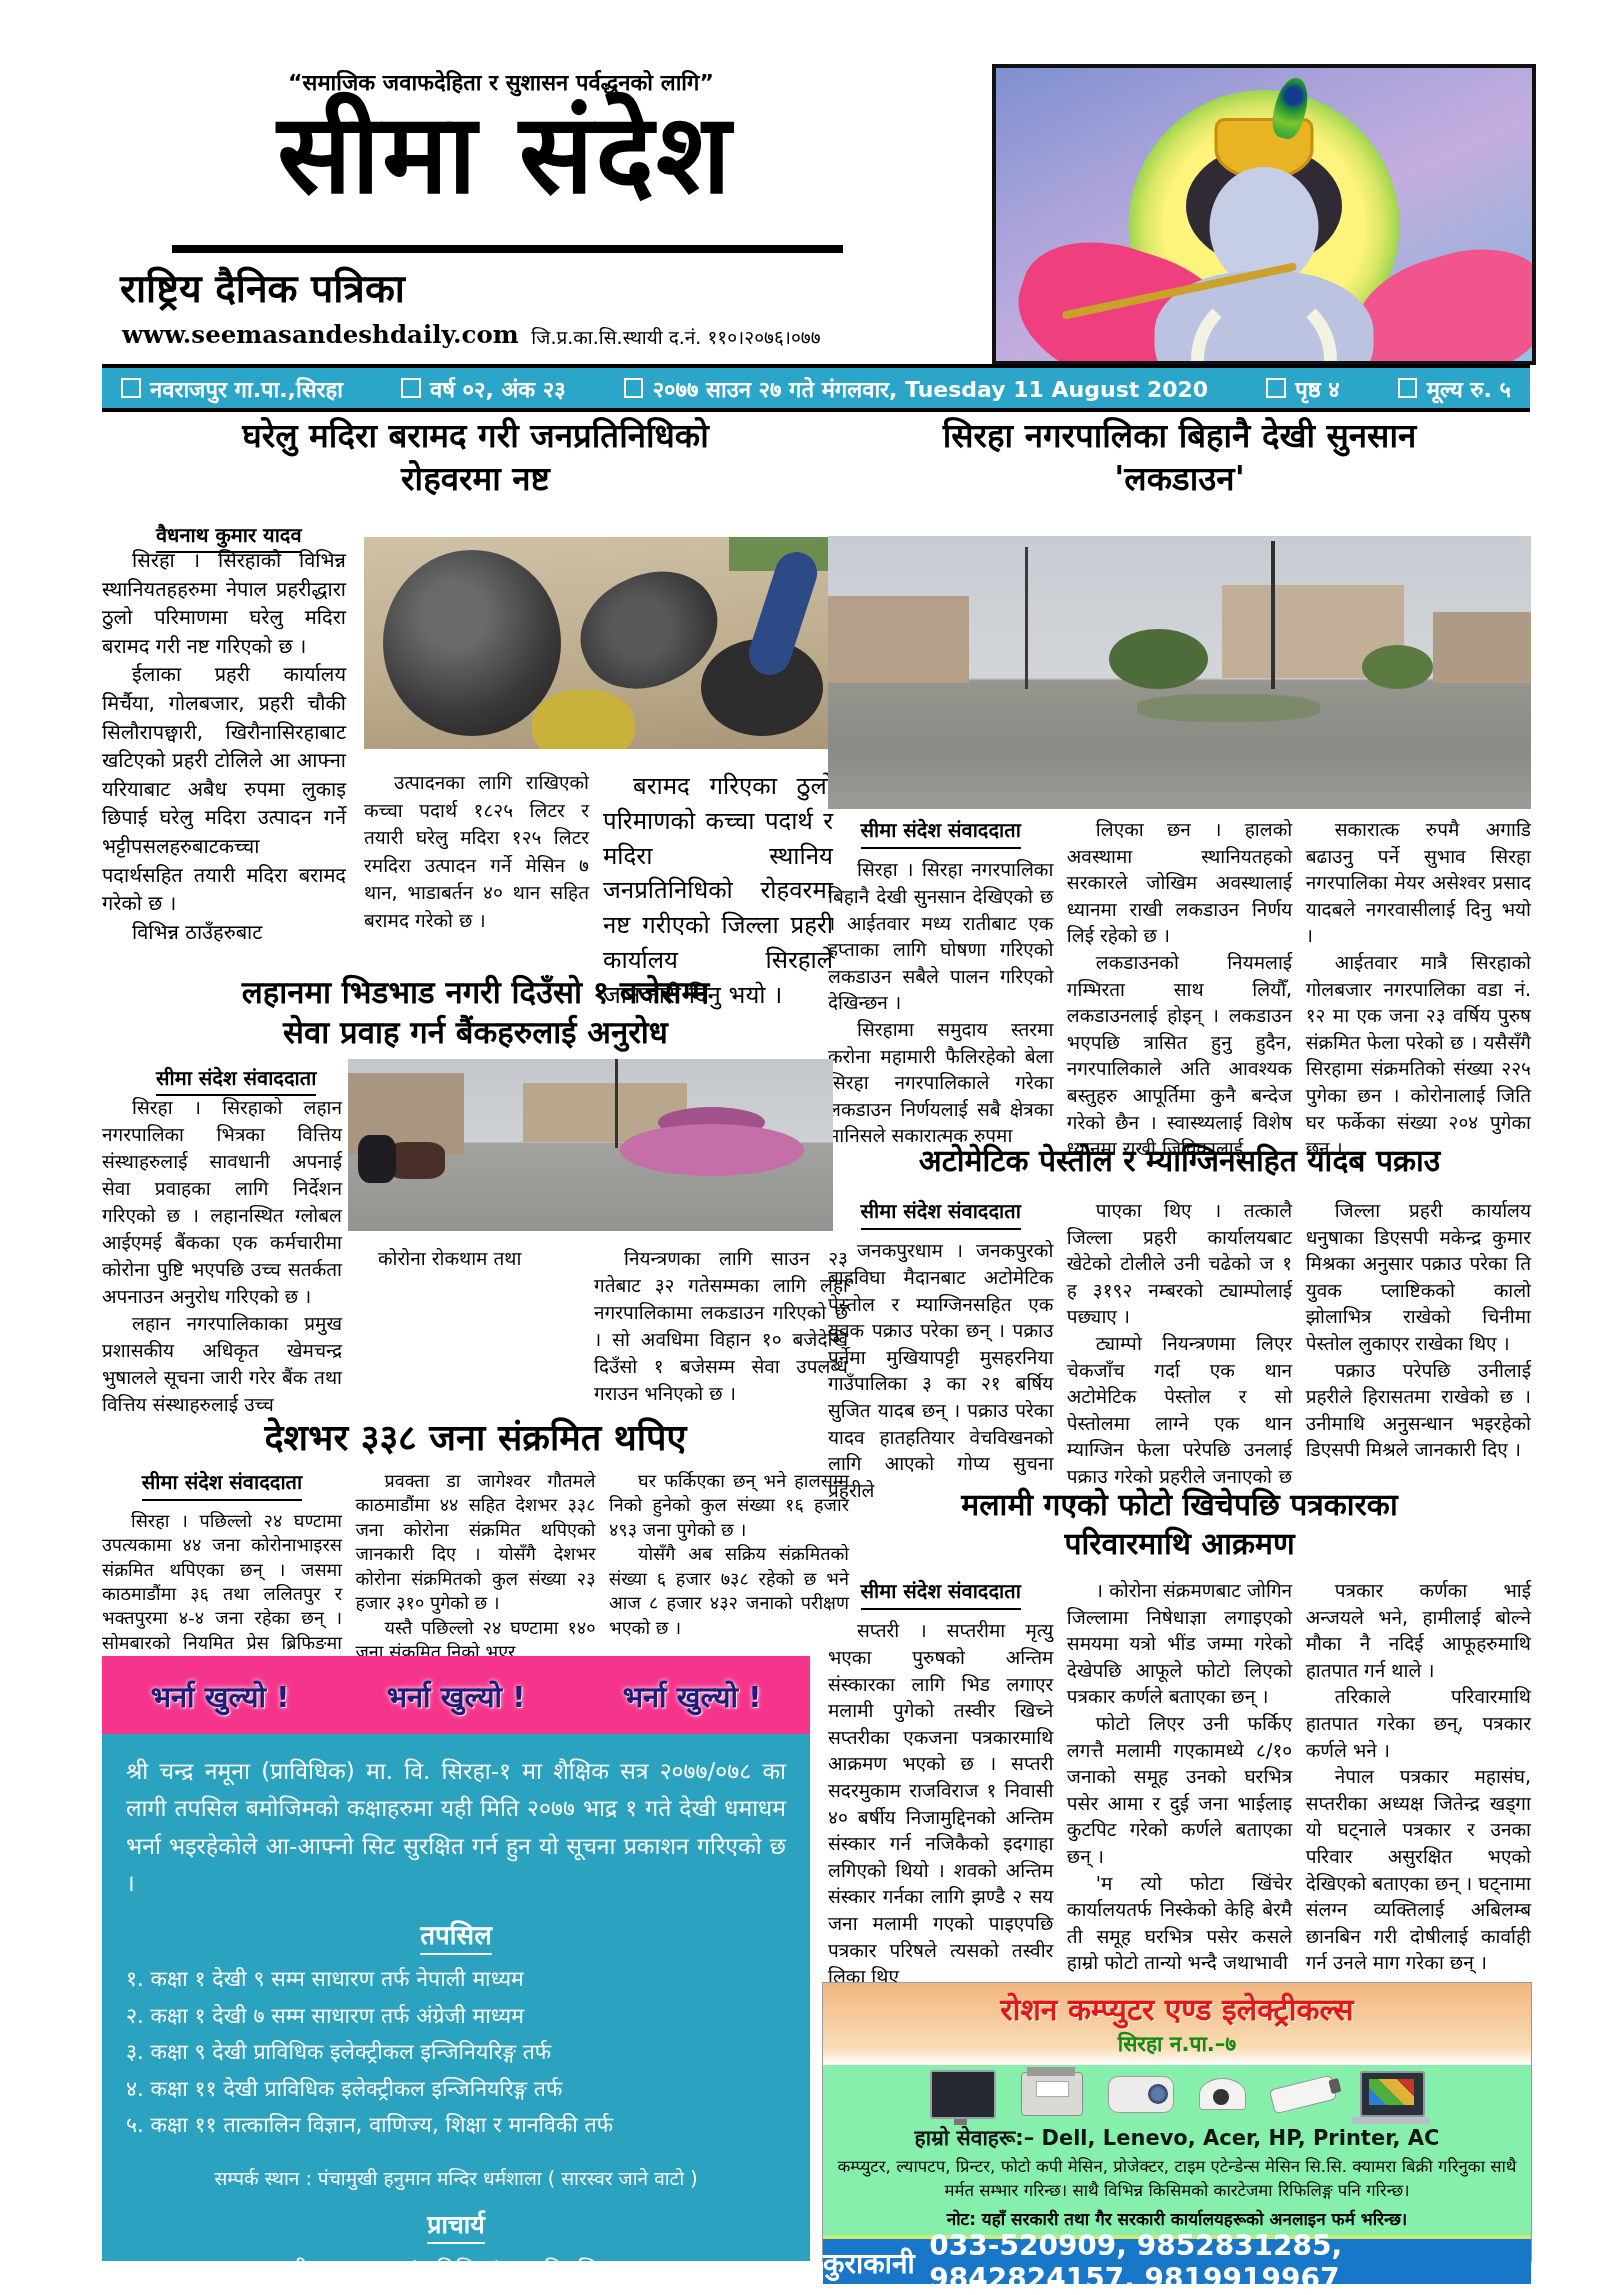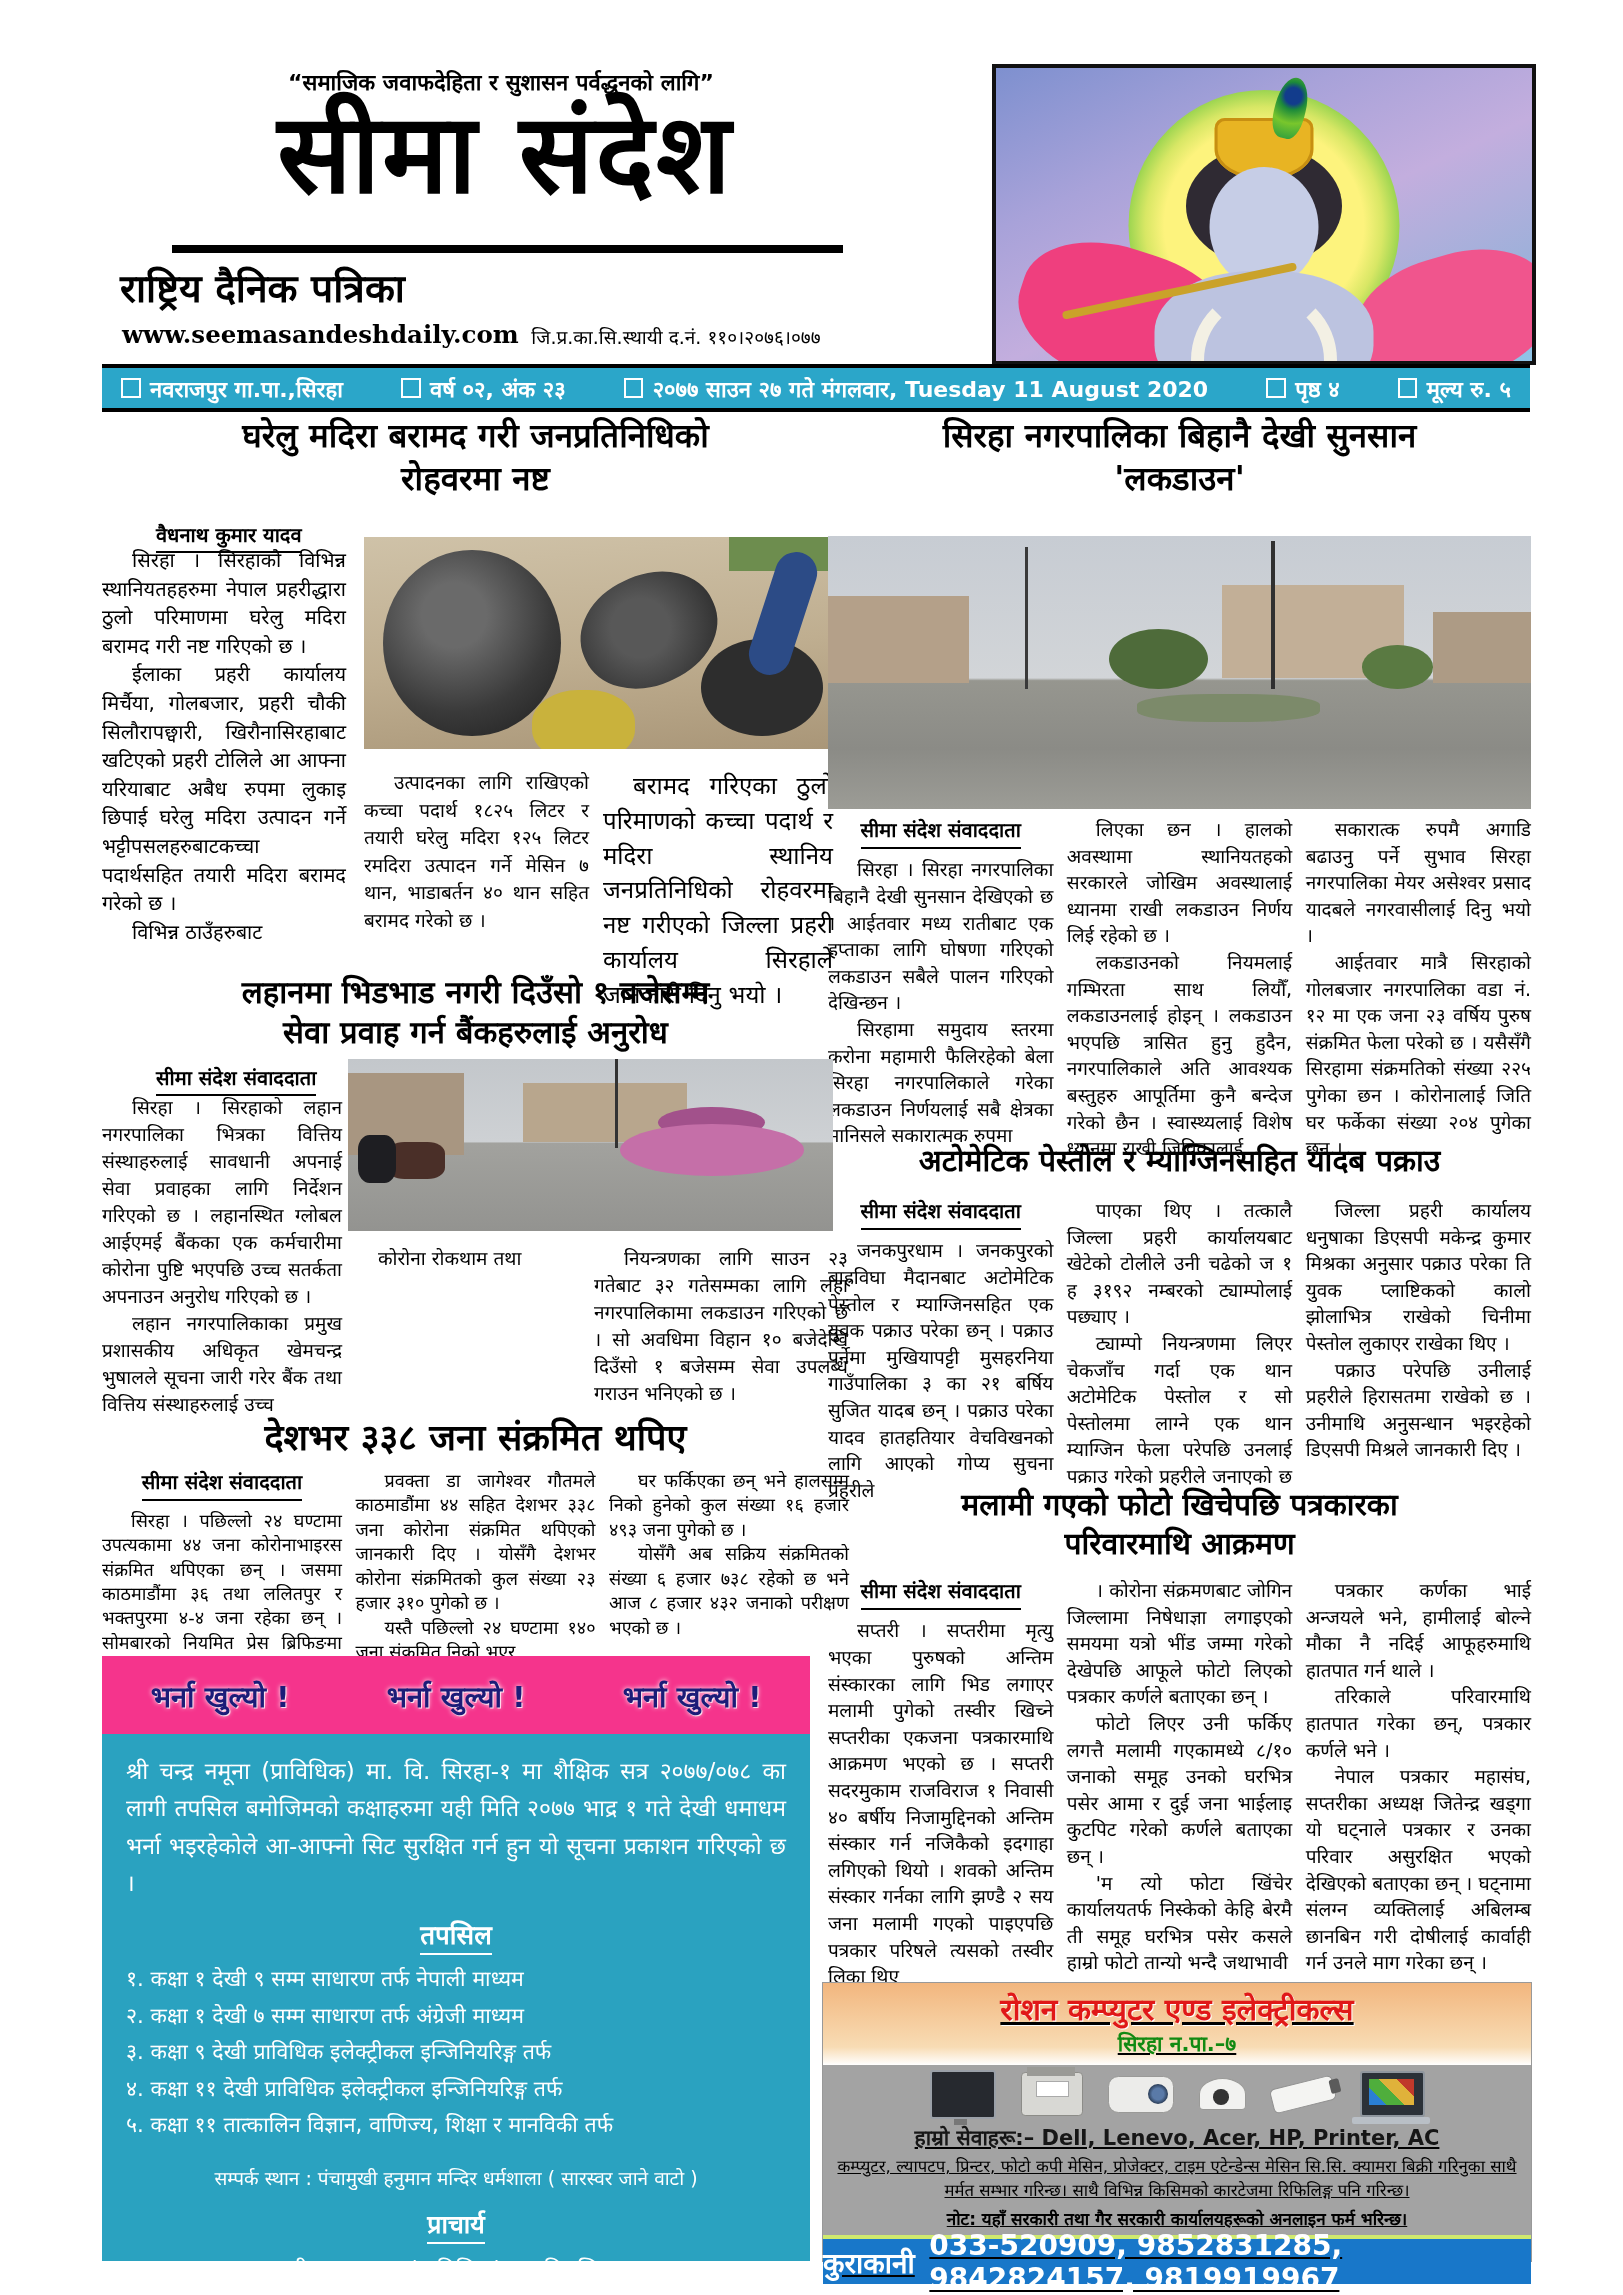--- a/index.html
+++ b/index.html
@@ -91,21 +91,21 @@
   .bharna-body{height:527px;background:#2AA2C0;color:#fff;padding:19px 24px;box-sizing:border-box;}
   .bharna-intro{font-size:23px;line-height:1.62;text-align:justify;margin:0;}
   .tapasil{text-align:center;font-size:26px;font-weight:bold;margin:13.5px 0 9.4px;}
   .tapasil span{border-bottom:2.1px solid #fff;padding-bottom:3.1px;}
   .bharna-list{font-size:21.3px;line-height:1.72;margin:0;padding:0;list-style:none;}
   .bharna-contact{text-align:center;font-size:19px;margin-top:21px;}
   .principal{text-align:center;font-size:25px;font-weight:bold;margin-top:14.6px;}
   .principal span{border-bottom:2.1px solid #fff;padding-bottom:3.1px;}
   .school{text-align:center;font-size:23px;margin-top:13.5px;}
   
-  .ad-roshan{left:822px;top:1982px;width:710px;height:280px;border:1.6px solid #999;box-sizing:border-box;background:#a3a3a3;text-decoration:underline;}
+  .ad-roshan{left:822px;top:1982px;width:710px;height:280px;border:1.6px solid #999;box-sizing:border-box;background:#86efac;}
   .roshan-top{height:82px;background:linear-gradient(#f2b67e 0%,#f8dcb4 78%,#ffffff 100%);text-align:center;}
   .roshan-title{font-size:30px;font-weight:bold;color:#e01818;padding-top:5.2px;text-shadow:1px 1px 0 #ffffff;}
   .roshan-sub{font-size:21px;font-weight:bold;color:#128a12;}
   .products{height:58px;display:flex;align-items:center;justify-content:center;gap:25px;}
   .icn{position:relative;}
   .monitor{width:62px;height:45px;background:#26292f;border:2.6px solid #9aa0a8;border-radius:3.1px;}
   .monitor:after{content:"";position:absolute;left:22px;bottom:-8.3px;width:13.5px;height:6.2px;background:#777;}
   .printer{width:60px;height:42px;background:#d8d8d4;border-radius:4.2px;border:1.6px solid #8c8c88;}
   .printer:before{content:"";position:absolute;left:5.2px;top:-6.2px;width:48px;height:9.4px;background:#9a9a96;}
   .printer:after{content:"";position:absolute;left:14.6px;top:8.3px;width:31px;height:13.5px;background:#fff;border:1px solid #aaa;}

